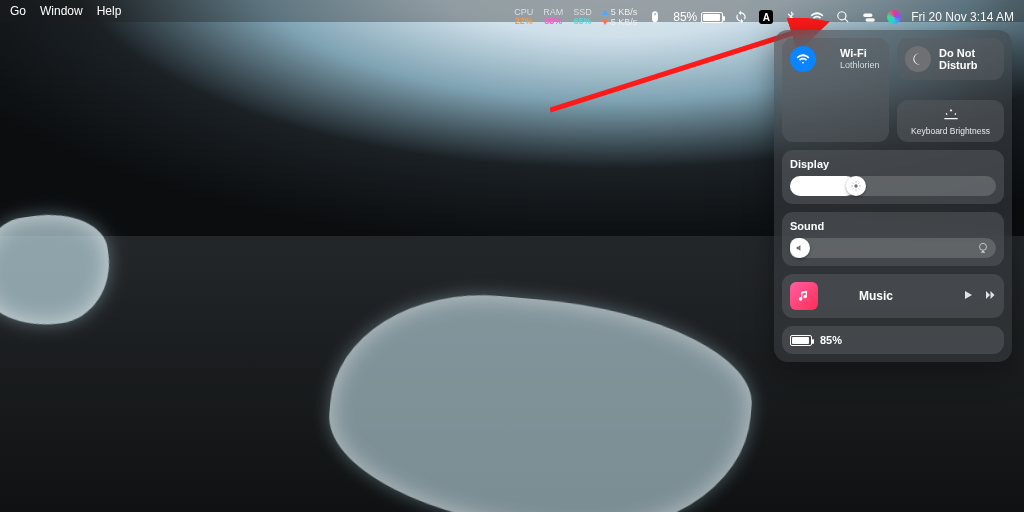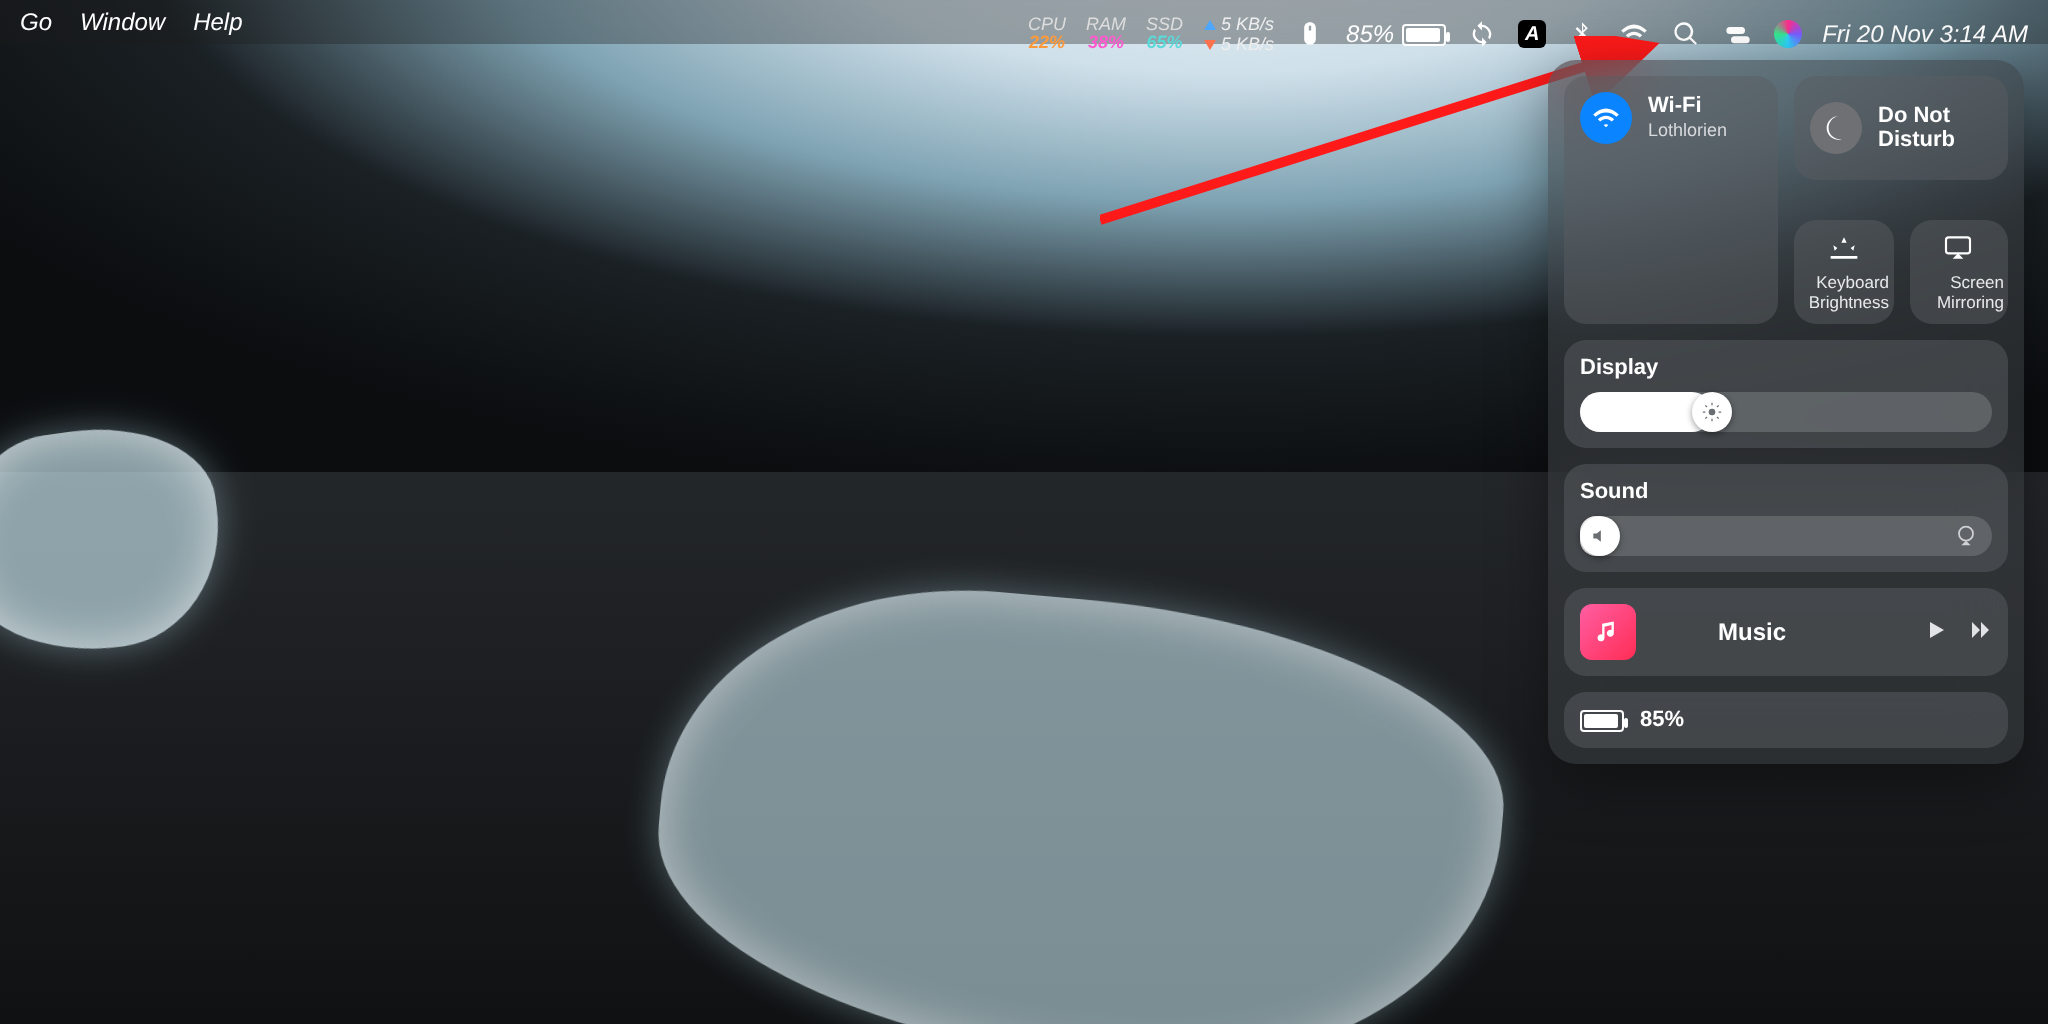--- a/index.html
+++ b/index.html
@@ -17,21 +17,21 @@
        box-shadow: inset 0 0 25px rgba(255,255,255,0.6), 0 0 18px rgba(180,220,235,0.4);
        border-radius:40% 55% 45% 60% / 55% 40% 60% 45%; }
 .ice.a { left:-20px; top:215px; width:130px; height:110px; transform:rotate(-8deg); }
 .ice.b { left:330px; top:300px; width:420px; height:230px; transform:rotate(5deg); opacity:0.9; }
 
 
 .menubar {
   position:absolute; top:0; left:0; right:0; height:22px;
   background:rgba(30,30,30,0.35); backdrop-filter:blur(6px);
   display:flex; align-items:center; color:#fff; font-size:12px;
-  padding:0 10px; justify-content:space-between;font-style:italic;
+  padding:0 10px; justify-content:space-between;
 }
 .menubar .left, .menubar .right { display:flex; align-items:center; gap:14px; }
 .menubar .right { gap:10px;margin-top:12px; }
 .menubar .menu-item { cursor:default; }
 .stat { font-size:9px; line-height:9px; text-align:center; }
 .stat .label { color:#ddd; }
 .stat .val { font-weight:600; }
 .stat.cpu .val { color:#ff9a3a; }
 .stat.ram .val { color:#ff5bcf; }
 .stat.ssd .val { color:#5bd8d8; }
@@ -55,33 +55,33 @@
 .cc {
   position:absolute; top:30px; right:12px; width:238px;
   background:rgba(60,63,67,0.55); backdrop-filter:blur(18px);
   border-radius:14px; padding:8px; display:grid; grid-template-columns:1fr 1fr; gap:8px;
   color:#fff; font-size:11px;
   box-shadow:0 8px 30px rgba(0,0,0,0.4);
 }
 .tile { background:rgba(90,93,98,0.5); border-radius:11px; padding:8px; }
 .tile.lg { grid-column:span 2; }
 .conn { display:flex; flex-direction:column; gap:8px; }
-.conn-row { display:flex; align-items:center; gap:8px; position:relative; }
+.conn-row { display:flex; align-items:center; gap:24px; position:relative; }
 .cir { width:26px;height:26px;border-radius:50%; background:#0a84ff; display:flex; align-items:center; justify-content:center; flex:0 0 auto; }
 .cir svg { width:14px; height:14px; fill:#fff; }
 .ct { display:flex; flex-direction:column; line-height:12px; }
 .ct .t { font-size:11px; font-weight:600; }
 .ct .s { font-size:9px; color:#d8dadd; }
 .chev { position:absolute; right:0; color:#bfc3c8; font-size:14px; }
 .two { display:grid; grid-template-rows:1fr 1fr; gap:20px; background:none; padding:0; }
 .dnd { display:flex; align-items:center; gap:8px; }
 .dnd .cir { background:#6e7074; }
 .kv { display:flex; gap:8px; }
 .ktile { flex:1; background:rgba(90,93,98,0.5); border-radius:11px; display:flex; flex-direction:column; align-items:center; justify-content:center; padding:6px 2px; gap:4px; }
-.ktile .lbl { font-size:8.5px; text-align:right; color:#e8e9eb; line-height:10px; }
+.ktile .lbl { font-size:8.5px; text-align:left; color:#e8e9eb; line-height:10px; }
 .ktile svg { width:16px;height:16px; fill:#fff; }
 .sec-title { font-size:11px; font-weight:600; margin-bottom:6px; }
 .slider { position:relative; height:20px; background:rgba(120,123,128,0.55); border-radius:10px; }
 .slider .fill { position:absolute; left:0; top:0; bottom:0; background:#fff; border-radius:10px; }
 .slider .knob { position:absolute; top:0; width:20px; height:20px; background:#fff; border-radius:50%; box-shadow:0 1px 3px rgba(0,0,0,0.4); display:flex; align-items:center; justify-content:center; }
 .slider .knob svg { width:10px; height:10px; fill:#6a6d72; }
 .slider .endicon { position:absolute; right:6px; top:3px; width:14px; height:14px; }
 .slider .endicon svg { width:14px;height:14px; fill:#cfd1d4; }
 .music { display:flex; align-items:center; gap:8px; }
 .music .art { width:28px;height:28px;border-radius:6px;background:linear-gradient(135deg,#ff5ea3,#ff2d55); display:flex;align-items:center;justify-content:center; }
@@ -207,27 +207,20 @@
           <span class="t" style="line-height:12px">Do Not Disturb</span>
         </span>
     </div>
     <div class="kv">
       <div class="ktile">
         <svg viewBox="0 0 24 24">
             <path d="M2 18h20v2H2zM12 4l2 4h-4zM4 10l3 2-2 2zM20 10l-3 2 2 2z"></path>
           </svg>
         <span class="lbl">Keyboard Brightness</span>
       </div>
-      <div class="ktile">
-        <svg viewBox="0 0 24 24">
-            <rect x="3" y="4" width="18" height="12" rx="2" fill="none" stroke="#fff" stroke-width="1.6"></rect>
-            <path d="M8 20l4-4 4 4z"></path>
-          </svg>
-        <span class="lbl">Screen Mirroring</span>
-      </div>
     </div>
   </div>
 
   <div class="tile lg">
     <div class="sec-title">Display</div>
     <div class="slider">
       <div class="fill" style="width:32%"></div>
       <div class="knob" style="left:calc(32% - 10px)">
           <svg viewBox="0 0 24 24">
             <circle cx="12" cy="12" r="4"></circle>

